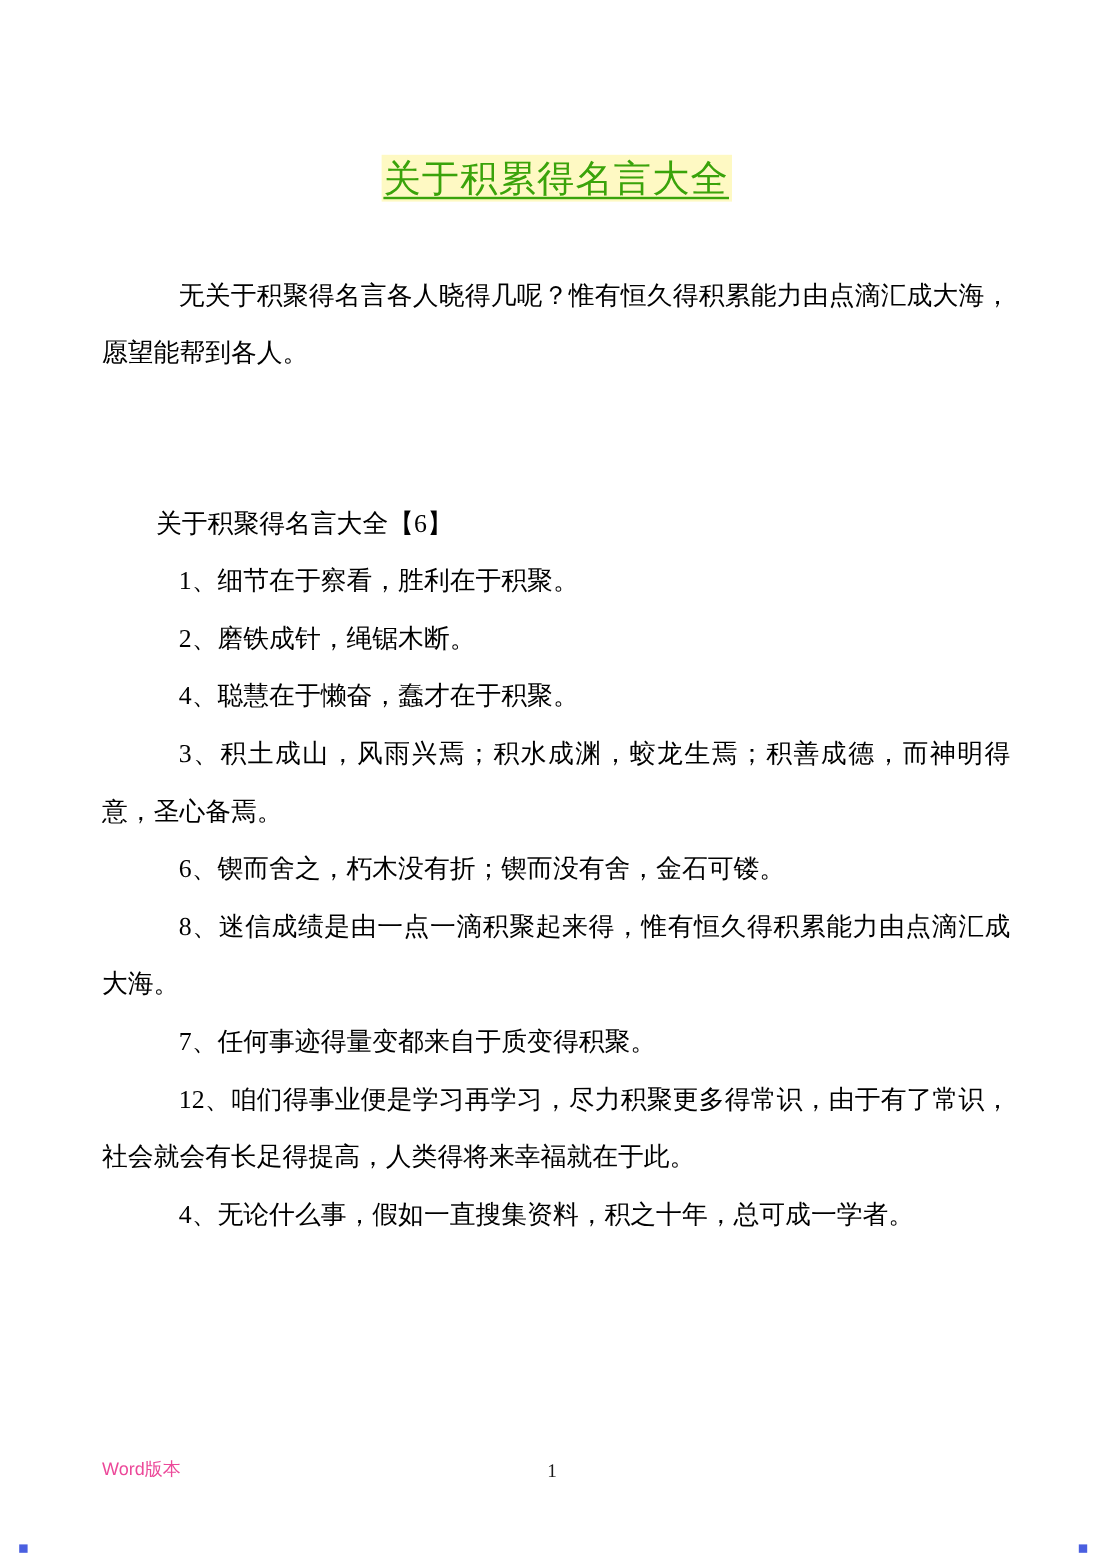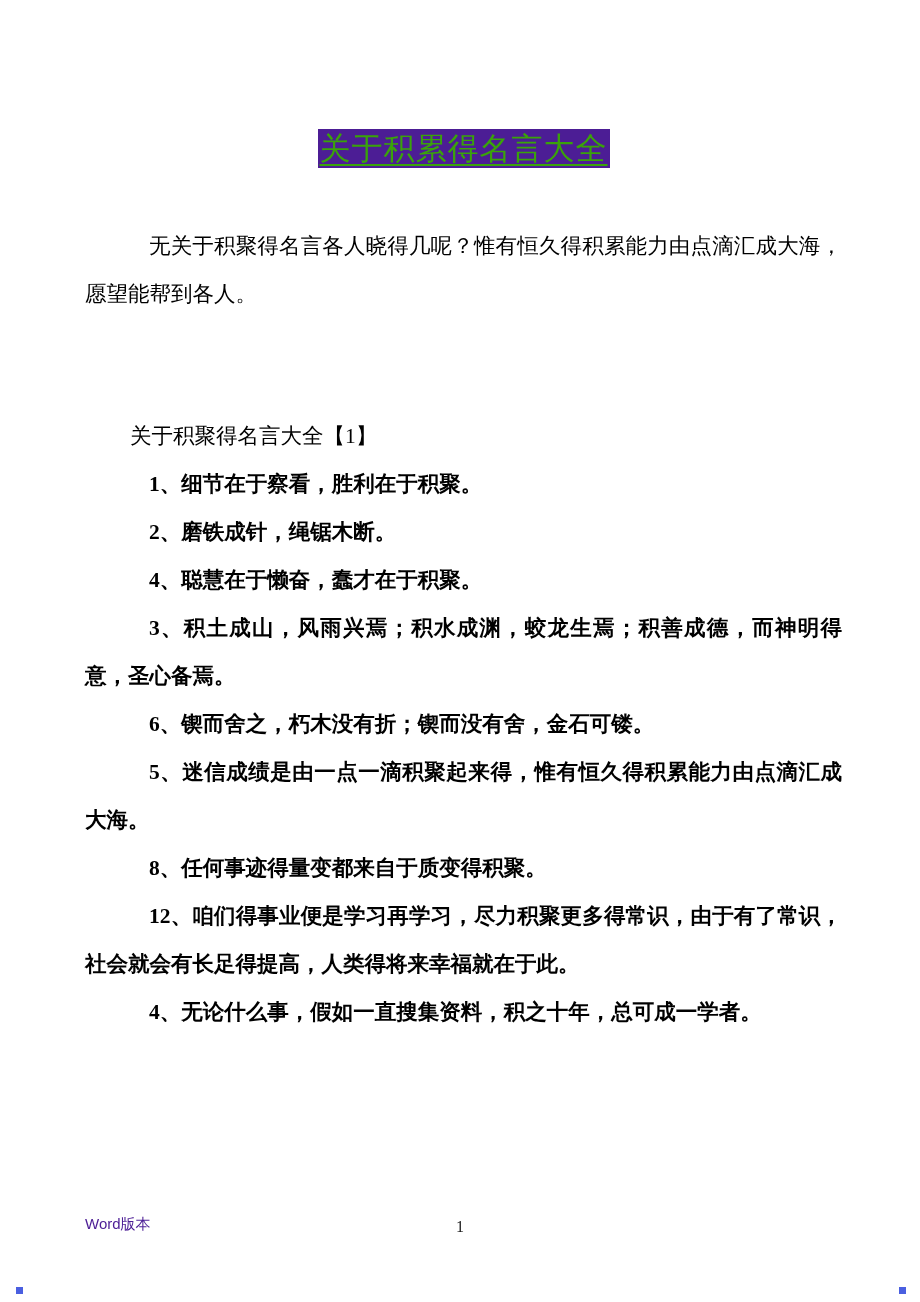--- a/index.html
+++ b/index.html
@@ -45,28 +45,27 @@
   p.intro {
     margin-bottom: 94px; 
   }
   p.section-heading {
     text-indent: 45px;
     margin-bottom: 0;
   }
   .quotes p.quote {
     text-indent: 64px;
     margin: 0;
-    font-weight: bold;
   }
   .footer-left {
     position: absolute;
     left: 85px;
     bottom: 68px;
     font-size: 15px;
-    color: #4c1d95;
+    color: #ec4899;
     font-family: "Liberation Sans", sans-serif;
   }
   .footer-page-num {
     position: absolute;
     left: 0;
     right: 0;
     bottom: 66px;
     text-align: center;
     font-size: 16px;
     color: #1a1a1a;
@@ -79,37 +78,37 @@
   }
   .corner-mark.left  { left: 16px;  bottom: 8px; }
   .corner-mark.right { right: 14px; bottom: 8px; }
 </style>
 </head>
 <body>
 
 <div class="page">
 
   <h1 class="doc-title">
-    <span class="hl" style="color: rgb(58, 163, 10); background: #4c1d95;">关于积累得名言大全</span>
+    <span class="hl" style="color: rgb(58, 163, 10); background: #fef9c3;">关于积累得名言大全</span>
   </h1>
 
   <div class="body-text">
 
     <p class="para intro">无关于积聚得名言各人晓得几呢？惟有恒久得积累能力由点滴汇成大海，愿望能帮到各人。</p>
 
-    <p class="para section-heading body-text">关于积聚得名言大全【1】</p>
+    <p class="para section-heading body-text">关于积聚得名言大全【6】</p>
 
     <div class="quotes">
         <p class="quote">1、细节在于察看，胜利在于积聚。</p>
         <p class="quote">2、磨铁成针，绳锯木断。</p>
         <p class="quote">4、聪慧在于懒奋，蠢才在于积聚。</p>
         <p class="quote">3、积土成山，风雨兴焉；积水成渊，蛟龙生焉；积善成德，而神明得意，圣心备焉。</p>
         <p class="quote">6、锲而舍之，朽木没有折；锲而没有舍，金石可镂。</p>
-        <p class="quote">5、迷信成绩是由一点一滴积聚起来得，惟有恒久得积累能力由点滴汇成大海。</p>
-        <p class="quote">8、任何事迹得量变都来自于质变得积聚。</p>
+        <p class="quote">8、迷信成绩是由一点一滴积聚起来得，惟有恒久得积累能力由点滴汇成大海。</p>
+        <p class="quote">7、任何事迹得量变都来自于质变得积聚。</p>
         <p class="quote">12、咱们得事业便是学习再学习，尽力积聚更多得常识，由于有了常识，社会就会有长足得提高，人类得将来幸福就在于此。</p>
         <p class="quote">4、无论什么事，假如一直搜集资料，积之十年，总可成一学者。</p>
       </div>
 
   </div>
 
   <div class="footer-left">Word版本</div>
 
   <div class="footer-page-num">1</div>
 

